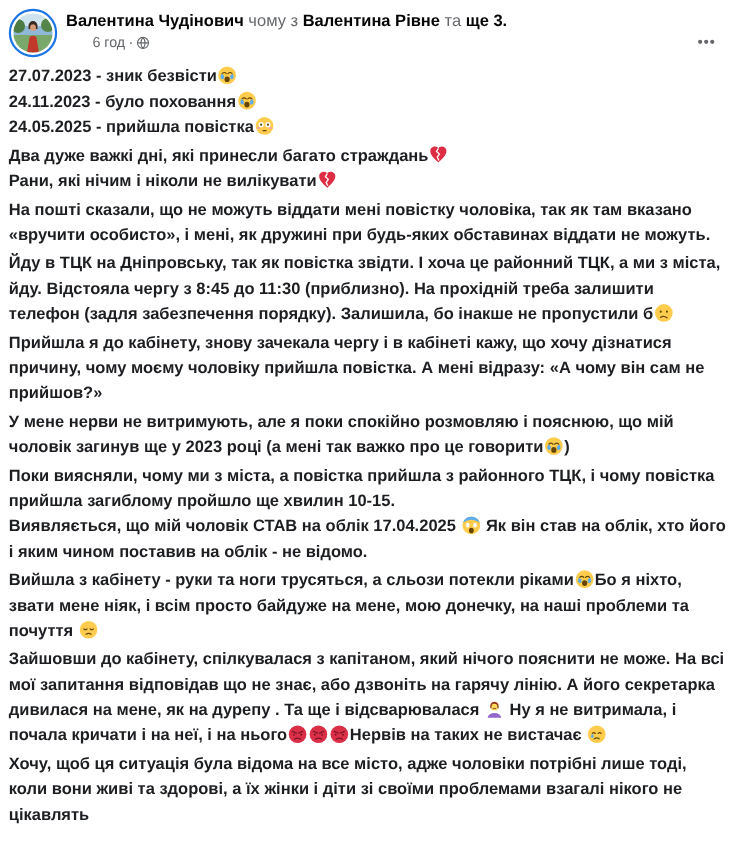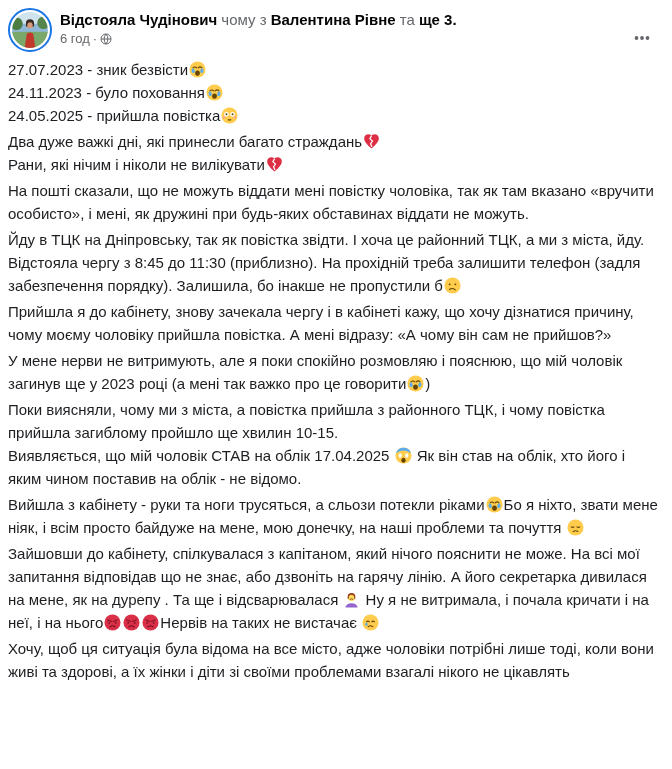--- a/index.html
+++ b/index.html
@@ -8,24 +8,24 @@
   .post-header{display:flex;gap:8px;margin-bottom:6px;position:relative;}
   .avatar-ring{width:44px;height:44px;border-radius:50%;border:2.5px solid #1b74e4;
     box-sizing:border-box;display:flex;align-items:center;justify-content:center;
     background:#fff;flex:0 0 auto;cursor:pointer;}
   .avatar-ring svg{width:36px;height:36px;border-radius:50%;display:block;}
   .header-text{padding-top:2px;min-width:0;}
   .name-line{font-size:15px;line-height:20px;color:#65676b;}
   .name-line .lnk{color:#050505;font-weight:700;cursor:pointer;}
   .name-line .dot-end{color:#050505;font-weight:700;}
   .meta-line{font-size:13px;line-height:17px;color:#65676b;display:flex;align-items:center;gap:3px;}
-  .meta-line .time{cursor:pointer;}
+  .meta-line .time{cursor:pointer;margin-left:24px;}
   .menu-dots{position:absolute;right:4px;top:16px;cursor:pointer;padding:4px;border-radius:50%;}
   .post-body p{margin:0 0 3px 0;font-size:15px;line-height:23px;color:#1c1e21;
-    word-wrap:break-word;}
+    word-wrap:break-word;font-weight:bold;}
   .post-body p:last-child{margin-bottom:0;}
   svg.em{width:17px;height:17px;vertical-align:-3px;margin:0 1px;}
 </style>
 </head>
 <body>
 
 <div class="post">
   <div class="post-header">
     <div class="avatar-ring">
       <svg viewBox="0 0 40 40">
@@ -41,21 +41,21 @@
           <circle cx="5" cy="13" r="7" fill="#4d7c43"></circle>
           <circle cx="35" cy="12" r="7" fill="#55854a"></circle>
           <path d="M14 40 l2.5-16 q3.5 -2.5 7 0 L26 40 z" fill="#c0392b"></path>
           <circle cx="20" cy="13.5" r="4.5" fill="#d69b7a"></circle>
           <path d="M15.5 12.5 a4.5 4.5 0 0 1 9 0 v3.5 h-1.6 v-2.5 a3 3 0 0 0 -5.8 0 v2.5 h-1.6 z" fill="#3a2a23"></path>
         </g>
       </svg>
     </div>
     <div class="header-text">
       <div class="name-line">
-        <span class="lnk">Відстояла Чудінович</span><span> чому з </span><span class="lnk">Валентина Рівне</span><span> та </span><span class="lnk">ще 3</span><span class="dot-end">.</span>
+        <span class="lnk">Валентина Чудінович</span><span> чому з </span><span class="lnk">Валентина Рівне</span><span> та </span><span class="lnk">ще 3</span><span class="dot-end">.</span>
       </div>
       <div class="meta-line">
         <span class="time">6 год</span>
         <span>·</span>
         <span style="display:flex;">
           <svg width="12" height="12" viewBox="0 0 24 24" fill="none" stroke="#65676b" stroke-width="2">
             <circle cx="12" cy="12" r="10"></circle>
             <path d="M2 12h20M12 2a15.3 15.3 0 0 1 0 20M12 2a15.3 15.3 0 0 0 0 20"></path>
           </svg>
         </span>

